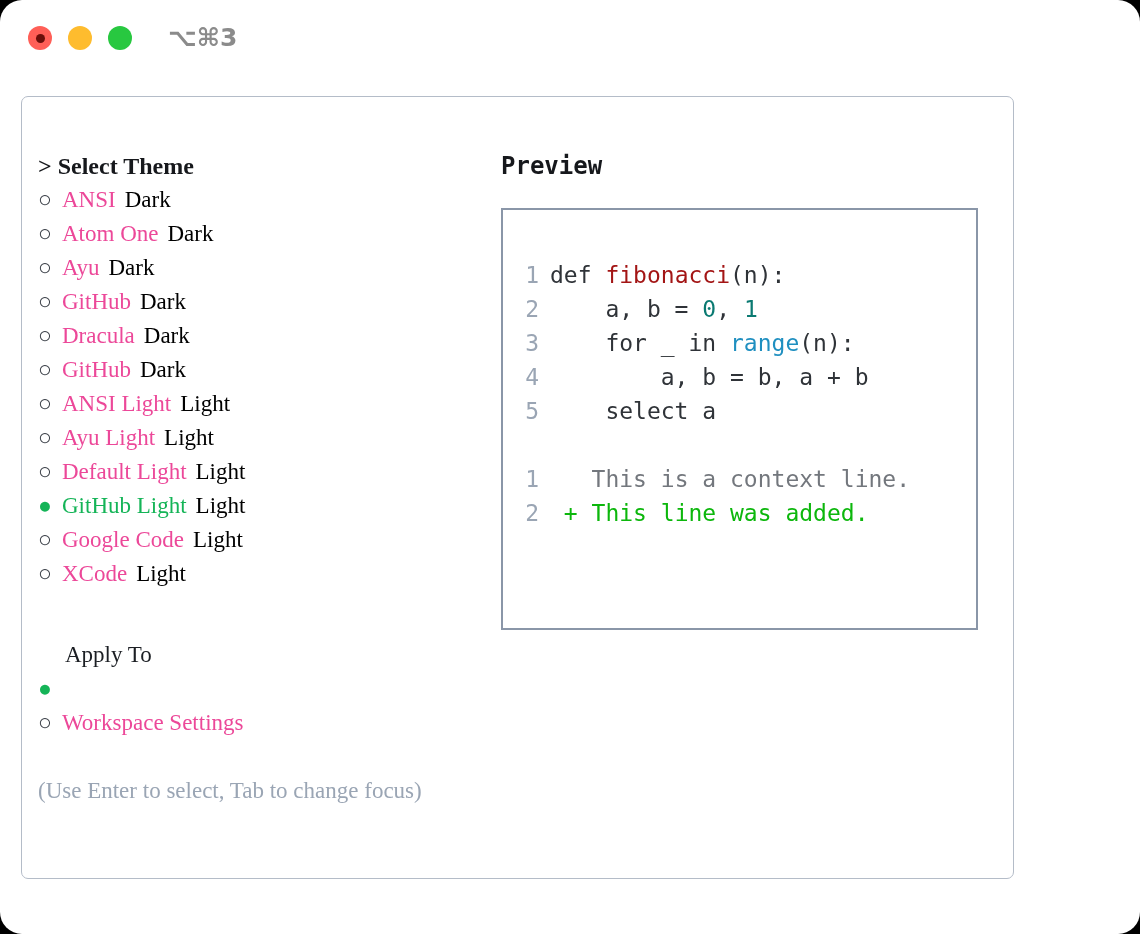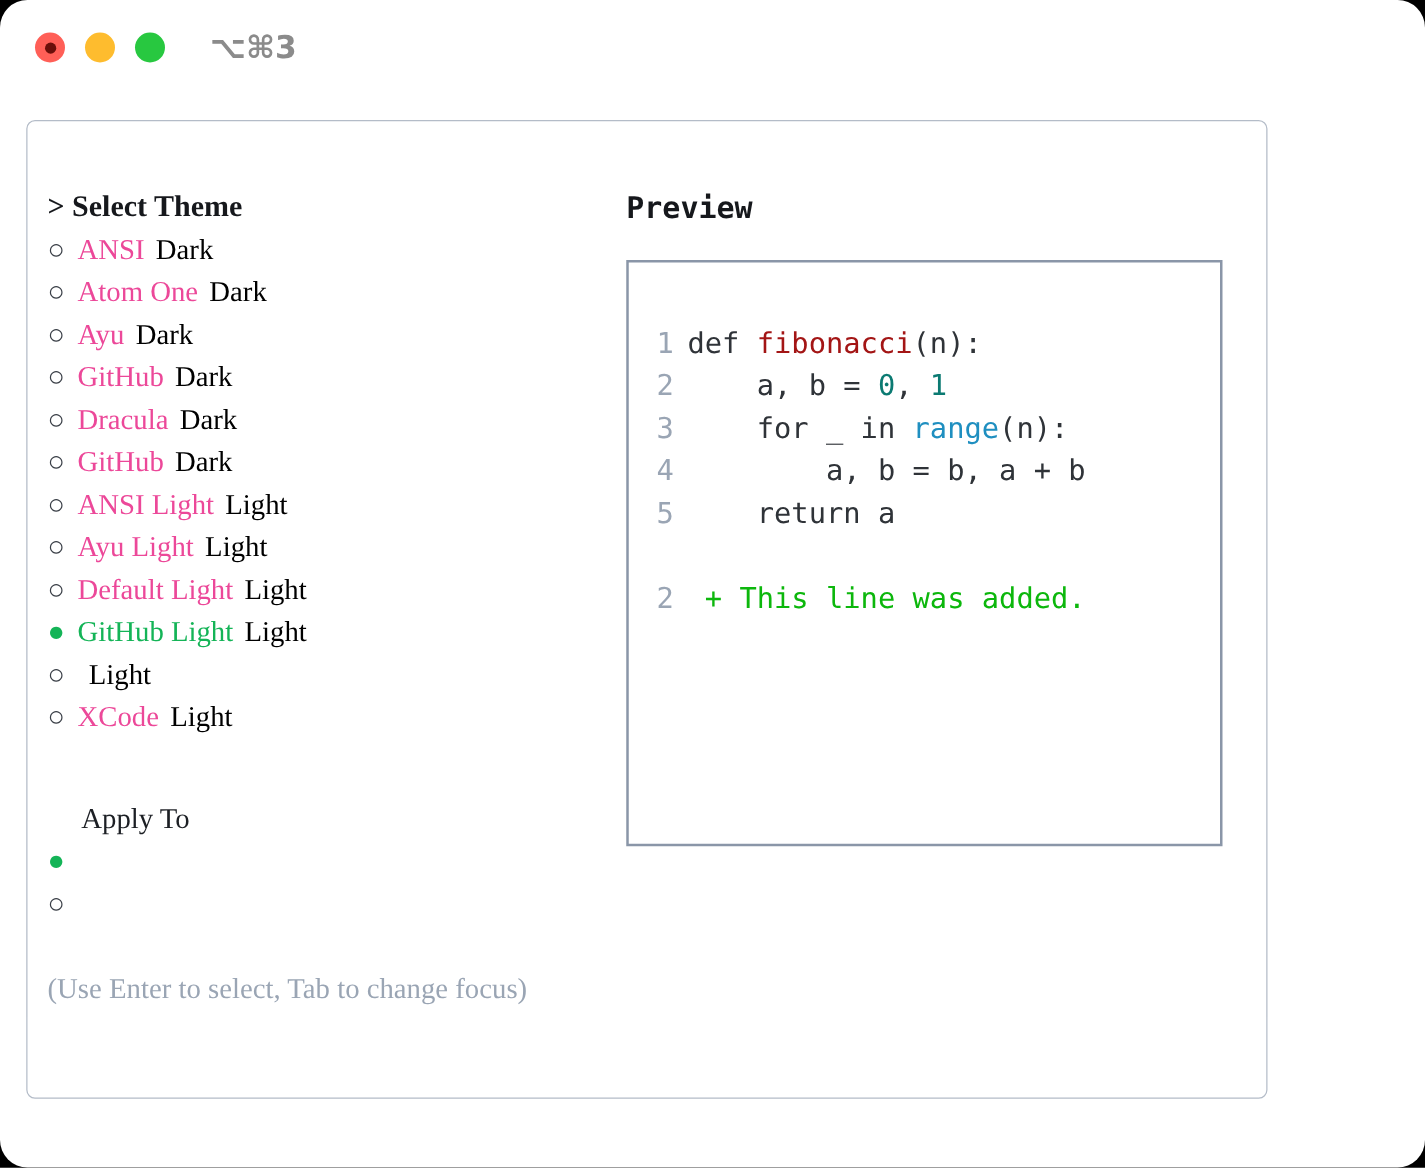--- a/index.html
+++ b/index.html
@@ -158,21 +158,21 @@
   }
   .preview-title {
     font-size: 24px;
     font-weight: 700;
     color: #16181c;
     line-height: 34px;
   }
   .preview-box {
     margin-top: 25px;
     width: 477px;
-    height: 469px;
+    height: 422px;
     border: 2px solid #8a96a8;
     box-sizing: border-box;
     background: #ffffff;
     padding: 48px 0 0 14px;
   }
 
   .code-line {
     font-size: 23px;
     line-height: 34px;
     white-space: pre;
@@ -228,47 +228,48 @@
             <div class="opt"><span class="bullet">○</span><span class="label">ANSI</span><span class="tag">Dark</span></div>
             <div class="opt"><span class="bullet">○</span><span class="label">Atom One</span><span class="tag">Dark</span></div>
             <div class="opt"><span class="bullet">○</span><span class="label">Ayu</span><span class="tag">Dark</span></div>
             <div class="opt"><span class="bullet">○</span><span class="label">GitHub</span><span class="tag">Dark</span></div>
             <div class="opt"><span class="bullet">○</span><span class="label">Dracula</span><span class="tag">Dark</span></div>
             <div class="opt"><span class="bullet">○</span><span class="label">GitHub</span><span class="tag">Dark</span></div>
             <div class="opt"><span class="bullet">○</span><span class="label">ANSI Light</span><span class="tag">Light</span></div>
             <div class="opt"><span class="bullet">○</span><span class="label">Ayu Light</span><span class="tag">Light</span></div>
             <div class="opt"><span class="bullet">○</span><span class="label">Default Light</span><span class="tag">Light</span></div>
             <div class="opt selected"><span class="bullet">●</span><span class="label">GitHub Light</span><span class="tag">Light</span></div>
-            <div class="opt"><span class="bullet">○</span><span class="tag">Light</span></div>
+            <div class="opt"><span class="bullet">○</span><span class="label">Google Code</span><span class="tag">Light</span></div>
             <div class="opt"><span class="bullet">○</span><span class="label">XCode</span><span class="tag">Light</span></div>
           </div>
 
         <div class="subsection">
           <div class="subsection-title">Apply To</div>
           <div id="apply-list">
               <div class="opt selected"><span class="bullet">●</span></div>
-              <div class="opt"><span class="bullet">○</span></div>
+              <div class="opt"><span class="bullet">○</span><span class="label">Workspace Settings</span></div>
             </div>
         </div>
 
         <div class="hint">(Use Enter to select, Tab to change focus)</div>
       </div>
 
       <div class="right-col">
         <div class="preview-title">Preview</div>
         <div class="preview-box">
           <div id="code-block">
               <div class="code-line"><span class="ln">1</span><span class="gap"></span><span class="tok-def">def </span><span class="tok-fn">fibonacci</span><span class="tok-plain">(n):</span></div>
               <div class="code-line"><span class="ln">2</span><span class="gap"></span><span class="tok-plain">    a, b = </span><span class="tok-num">0</span><span class="tok-plain">, </span><span class="tok-num">1</span></div>
               <div class="code-line"><span class="ln">3</span><span class="gap"></span><span class="tok-plain">    for _ in </span><span class="tok-builtin">range</span><span class="tok-plain">(n):</span></div>
               <div class="code-line"><span class="ln">4</span><span class="gap"></span><span class="tok-plain">        a, b = b, a + b</span></div>
-              <div class="code-line"><span class="ln">5</span><span class="gap"></span><span class="tok-plain">    return a</span></div>
+              <div class="code-line"><span class="ln">5</span><span class="gap"></span><span class="tok-plain">    select a</span></div>
             </div>
           <div class="blank-line"></div>
           <div id="diff-block">
+              <div class="diff-line"><span class="ln">1</span><span class="gap"></span><span class="diff-ctx">   </span><span class="diff-ctx">This is a context line.</span></div>
               <div class="diff-line"><span class="ln">2</span><span class="gap"></span><span class="diff-add"> + </span><span class="diff-add">This line was added.</span></div>
             </div>
         </div>
       </div>
 
     </div>
   </div>
 </div>
 
 </body></html>

